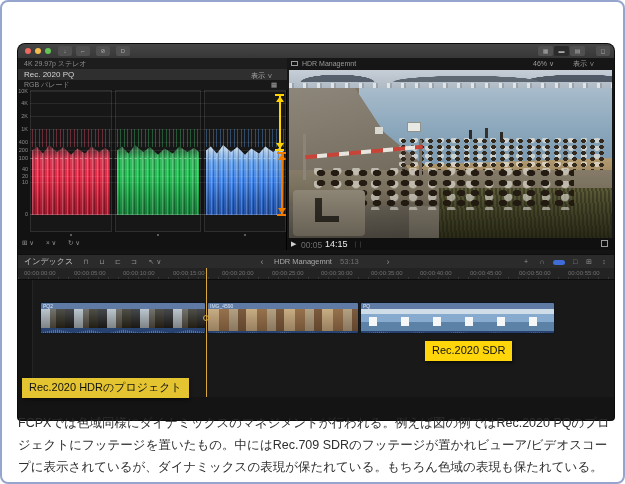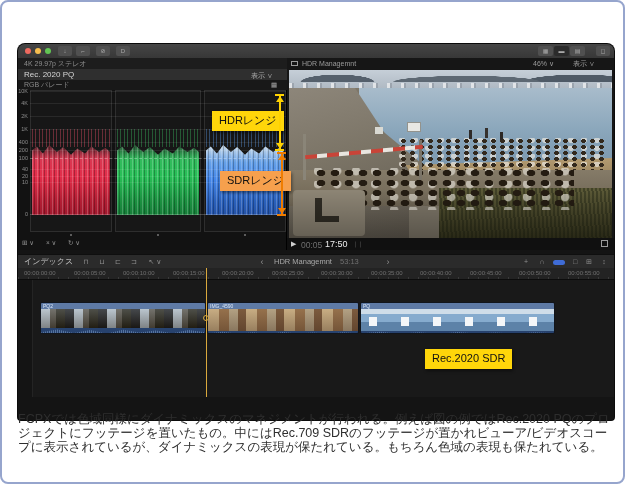--- a/index.html
+++ b/index.html
@@ -1,19 +1,19 @@
 <!DOCTYPE html>
 <html><head>
 <meta charset="utf-8">
 <style>
 *{margin:0;padding:0;box-sizing:border-box}
 html,body{width:625px;height:484px;background:#fff;font-family:"Liberation Sans",sans-serif}
 .frame{position:absolute;left:0;top:0;width:625px;height:484px;border:2px solid #96a5cd;border-radius:8px;background:#fff;overflow:hidden}
 .pgtitle{position:absolute;left:17px;top:9px;font-size:15px;color:#1d1d1f}
-.para{position:absolute;left:16px;top:410px;width:594px;font-size:12.5px;line-height:14px;color:#2e2e2e}
+.para{position:absolute;left:16px;top:410px;width:594px;font-size:12.5px;line-height:22px;color:#2e2e2e}
 
 
 .win{position:absolute;left:16px;top:42px;width:596px;height:376px;background:#141414;border-radius:7px 7px 3px 3px;box-shadow:0 0 0 1px #0b0b0b}
 .tbar{position:absolute;left:0;top:0;width:596px;height:14px;background:linear-gradient(#464646,#373737);border-radius:7px 7px 0 0}
 .light{position:absolute;top:4px;width:6px;height:6px;border-radius:50%}
 .tbtn{position:absolute;top:2px;height:10px;background:#505050;border-radius:2px;color:#a8a8a8;font-size:6px;line-height:10px;text-align:center}
 .tbtn.dark{background:#2b2b2b}
 
 
 .scopepane{position:absolute;left:0;top:14px;width:269px;height:192px;background:#121212;border-right:1px solid #000}
@@ -175,21 +175,21 @@
         <div class="abs" style="left:211px;top:62px;width:3px;height:8px;background:#2c2825"></div>
         <div class="abs" style="left:4px;top:120px;width:72px;height:46px;background:#8c8474;border-radius:4px"></div>
         <div class="abs" style="left:26px;top:128px;width:7px;height:24px;background:#2f2c24"></div>
         <div class="abs" style="left:26px;top:146px;width:24px;height:6px;background:#2f2c24"></div>
         <div class="abs" style="left:0;top:0;width:323px;height:168px;background:linear-gradient(180deg,rgba(0,0,0,0) 72%,rgba(0,0,0,.28))"></div>
       </div>
 
       <div class="vbar">
         <span class="abs" style="left:4px;top:2px;font-size:7px;color:#cfcfcf">▶</span>
         <span class="abs" style="left:14px;top:1.5px;font-size:8.5px;color:#6f6f6f">00:05</span>
-        <span class="abs" style="left:38px;top:1px;font-size:9px;color:#ededed">17:50</span>
+        <span class="abs" style="left:38px;top:1px;font-size:9px;color:#ededed">14:15</span>
         <span class="abs" style="left:66px;top:2px;font-size:6px;color:#555">❘❘</span>
         <span class="fsq" style="left:314px;top:2px"></span>
       </div>
     </div>
 
     <div class="tltool">
       <span class="abs" style="left:6px;top:0;line-height:14px;font-size:8px;color:#c7c7c7">インデックス</span>
       <span class="tico" style="left:62px;width:12px">⊓</span>
       <span class="tico" style="left:78px;width:12px">⊔</span>
       <span class="tico" style="left:94px;width:12px">⊏</span>
@@ -255,19 +255,18 @@
       <div class="va-capb" style="background:#FFD200"></div>
     </div>
     <div class="varrow" style="left:259px;top:108px;height:64px">
       <div class="va-capt" style="background:#F07D00"></div>
       <div class="va-line" style="background:#F07D00"></div>
       <div class="va-triu" style="border-bottom:6px solid #F07D00"></div>
       <div class="va-trid" style="border-top:6px solid #F07D00"></div>
       <div class="va-capb" style="background:#F07D00"></div>
     </div>
 
-    <div class="note yellow" style="left:194px;top:67px">HDRレンジ</div>
-    <div class="note orange" style="left:202px;top:127px">SDRレンジ</div>
-    <div class="note yellow" style="left:407px;top:305px">Rec.2020 SDR</div>
+    <div class="note yellow" style="left:407px;top:297px">Rec.2020 SDR</div>
+    <div class="note mustard" style="left:4px;top:334px">Rec.2020 HDRのプロジェクト</div>
   </div>
 
   <div class="para">FCPXでは色域同様にダイナミックスのマネジメントが行われる。例えば図の例ではRec.2020 PQのプロジェクトにフッテージを置いたもの。中にはRec.709 SDRのフッテージが置かれビューア/ビデオスコープに表示されているが、ダイナミックスの表現が保たれている。もちろん色域の表現も保たれている。</div>
 </div>
 
 </body></html>

